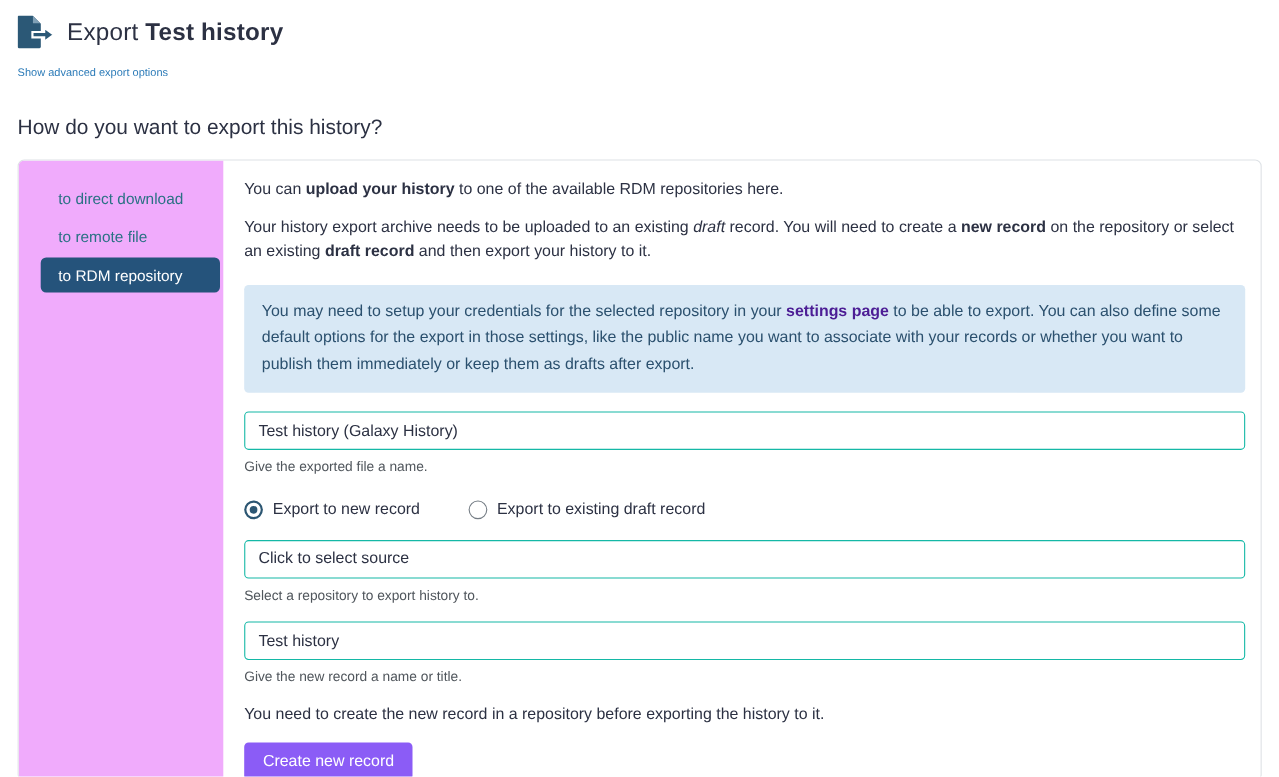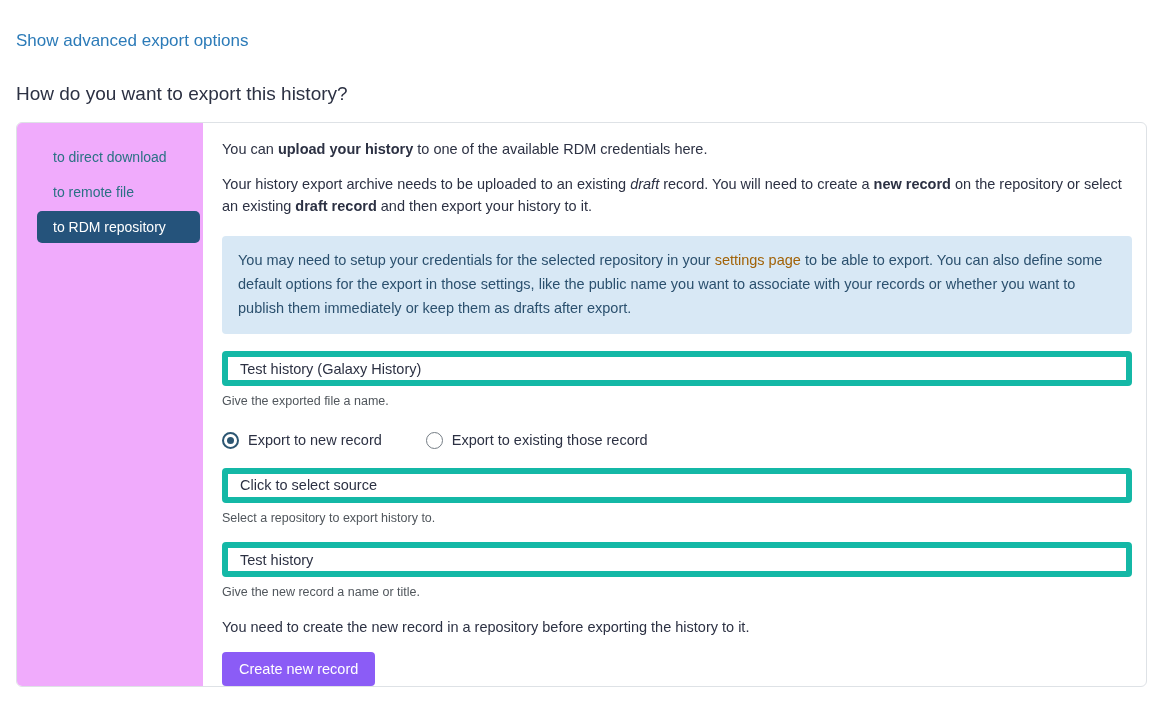--- a/index.html
+++ b/index.html
@@ -14,21 +14,21 @@
 
   
   .header-row { display: flex; align-items: center; gap: 11px; }
   .header-row h1 { font-size: 22px; font-weight: 400; color: #2c3143; letter-spacing: 0.2px; }
   .header-row h1 b { font-weight: 700; }
   .export-icon { width: 34px; height: 30px; display: block; }
 
   .advanced-link {
     display: inline-block;
     margin-top: 17px;
-    font-size: 17px;
+    font-size: 10px;
     color: #2c7bb8;
     text-decoration: none;
     cursor: pointer;
   }
 
   .question {
     margin-top: 32px;
     font-size: 19px;
     font-weight: 500;
     color: #2c3143;
@@ -79,31 +79,31 @@
 
   .alert-info {
     background: #d8e8f5;
     color: #2b506e;
     border-radius: 4px;
     padding: 13px 16px;
     line-height: 1.65;
     margin-bottom: 17px;
   }
   .alert-info .alert-link {
-    color: #a16207;
-    font-weight: 400;
+    color: #4c1d95;
+    font-weight: 700;
     text-decoration: none;
     cursor: pointer;
   }
 
   .form-group { margin-bottom: 15px; }
   .text-input {
     width: 100%;
     height: 35px;
-    border: 6px solid #14b8a6;
+    border: 1px solid #14b8a6;
     border-radius: 4px;
     padding: 0 12px;
     font-size: 14.5px;
     font-family: "Liberation Sans", sans-serif;
     color: #2c3143;
     background: #ffffff;
     outline: none;
   }
   .help-text {
     font-size: 12.5px;
@@ -150,54 +150,62 @@
     font-size: 14.5px;
     font-family: "Liberation Sans", sans-serif;
     cursor: pointer;
   }
 </style>
 </head>
 <body>
 
 <div class="page">
 
+  <div class="header-row">
+    <svg class="export-icon" viewBox="0 0 580 512" aria-hidden="true">
+      <path d="M24 0 H232 L360 128 V488 C360 501.3 349.3 512 336 512 H24 C10.7 512 0 501.3 0 488 V24 C0 10.7 10.7 0 24 0 Z" fill="#2b5876"></path>
+      <path d="M238 10 L350 122 H238 Z" fill="#7fa0b6"></path>
+      <path d="M230 258 H412 V190 L566 300 L412 410 V342 H230 Z" fill="#2b5876" stroke="#ffffff" stroke-width="34"></path>
+    </svg>
+    <h1><span>Export</span>&nbsp;<b>Test history</b></h1>
+  </div>
 
   <a class="advanced-link">Show advanced export options</a>
 
   <h2 class="question">How do you want to export this history?</h2>
 
   <div class="card">
 
     <nav class="sidebar">
       <a class="nav-item">to direct download</a>
       <a class="nav-item">to remote file</a>
       <a class="nav-item active">to RDM repository</a>
     </nav>
 
     <div class="main">
 
-      <p><span>You can </span><b>upload your history</b><span> to one of the available RDM credentials here.</span></p>
+      <p><span>You can </span><b>upload your history</b><span> to one of the available RDM repositories here.</span></p>
 
       <p class="instructions"><span>Your history export archive needs to be uploaded to an existing </span><i>draft</i><span> record. You will need to create a </span><b>new record</b><span> on the repository or select an existing </span><b>draft record</b><span> and then export your history to it.</span></p>
 
       <div class="alert-info"><span>You may need to setup your credentials for the selected repository in your </span><a class="alert-link">settings page</a><span> to be able to export. You can also define some default options for the export in those settings, like the public name you want to associate with your records or whether you want to publish them immediately or keep them as drafts after export.</span></div>
 
       <div class="form-group">
         <input class="text-input" type="text" value="Test history (Galaxy History)" style="">
         <div class="help-text">Give the exported file a name.</div>
       </div>
 
       <div class="radio-row">
         <label class="radio-option">
           <span class="radio-circle checked"></span>
           <span class="radio-label">Export to new record</span>
         </label>
         <label class="radio-option">
           <span class="radio-circle"></span>
-          <span class="radio-label">Export to existing those record</span>
+          <span class="radio-label">Export to existing draft record</span>
         </label>
       </div>
 
       <div class="form-group">
         <input class="text-input" type="text" readonly="" value="Click to select source" style="">
         <div class="help-text">Select a repository to export history to.</div>
       </div>
 
       <div class="form-group">
         <input class="text-input" type="text" value="Test history" style="">

